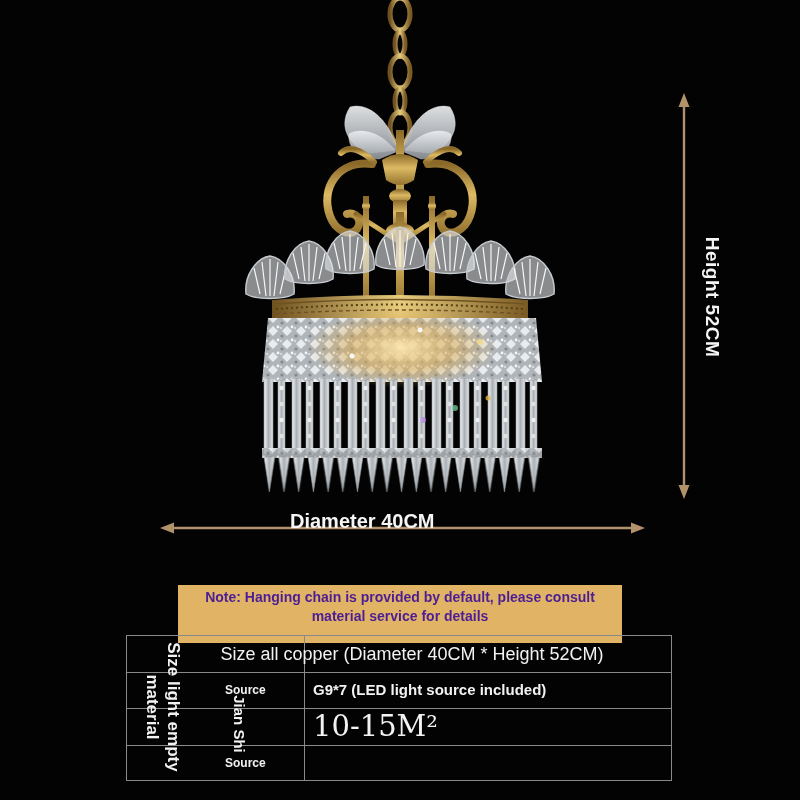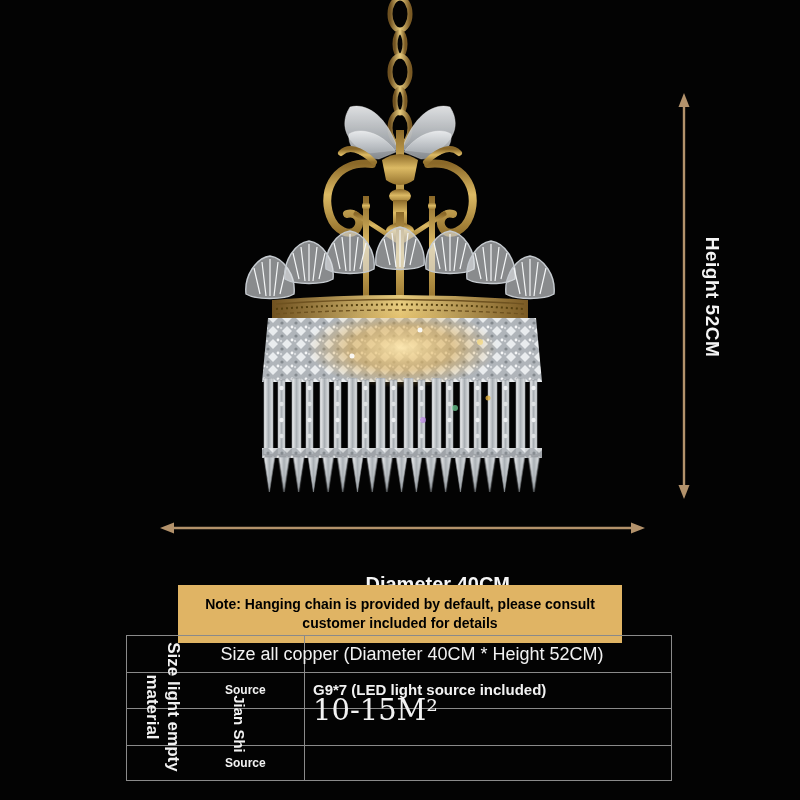--- a/index.html
+++ b/index.html
@@ -9,50 +9,50 @@
   }
   svg{position:absolute; left:0; top:0; pointer-events:none;}
 
   
   .dim{position:absolute; font-weight:bold; color:#f5f5f5;}
   .dim-height{
     left:647px; top:285px; width:130px; height:24px; line-height:24px;
     font-size:19px; text-align:center; transform:rotate(90deg); letter-spacing:.5px;
   }
   .dim-diameter{
-    left:290px; top:572px; width:220px; height:24px; line-height:24px;
-    font-size:20px; text-align:right;
+    left:290px; top:509px; width:220px; height:24px; line-height:24px;
+    font-size:20px; text-align:left;
   }
 
   
   .note{
     position:absolute; left:178px; top:585px; width:444px; height:58px;
-    background:#e0b464; color:#000000; font-weight:bold; font-size:14px;
-    line-height:19px; text-align:center; padding-top:10px; box-sizing:border-box;
+    background:#e0b464; color:#4c1d95; font-weight:bold; font-size:14px;
+    line-height:19px; text-align:center; padding-top:3px; box-sizing:border-box;
     white-space:nowrap;
   }
 
   
   .spec{
     position:absolute; left:126px; top:635px; width:546px; height:146px;
     border:1px solid #8a8a8a; box-sizing:border-box;
   }
   .spec .hline{position:absolute; left:0; right:0; height:1px; background:#8a8a8a;}
   .spec .h1{top:36px;} .spec .h2{top:72px;} .spec .h3{top:109px;}
   .spec .vline{position:absolute; top:0; bottom:0; left:177px; width:1px; background:#8a8a8a;}
   .spec .cell{position:absolute; white-space:nowrap; z-index:2;}
   .spec .hdr{
     left:0; right:0; top:0; height:36px; line-height:36px; text-align:center;
     padding-left:26px; font-size:18px; font-weight:normal;
   }
   .spec .lbl{left:98px; font-size:12px; font-weight:bold; height:36px; line-height:36px;}
   .spec .val{left:186px; font-size:15px; font-weight:bold; height:36px; line-height:36px;}
   .spec .l2{top:36px;} .spec .v2{top:36px;}
   .spec .v3{
-    top:56px; height:37px; line-height:37px; font-size:29px; font-weight:normal;
+    top:72px; height:37px; line-height:37px; font-size:29px; font-weight:normal;
     font-family:"DejaVu Serif", serif;
   }
   .spec .l4{top:109px;} .spec .v4{top:109px;}
   .rotA{
     position:absolute; left:-37px; top:50px; width:146px; height:42px;
     transform:rotate(90deg); text-align:center; font-size:17px; font-weight:bold;
     line-height:21px; z-index:3;
   }
   .rotA span{display:block;}
   .rotB{
@@ -203,21 +203,21 @@
       <polygon points="645,528 631,522.5 631,533.5" stroke="none"></polygon>
     </g>
   </svg>
 
   <div class="dim dim-height">Height 52CM</div>
 
   <div class="dim dim-diameter">Diameter 40CM</div>
 
   <div class="note">
     <div>Note: Hanging chain is provided by default, please consult</div>
-    <div>customer included for details</div>
+    <div>material service for details</div>
   </div>
 
   <div class="spec">
     <div class="hline h1"></div>
     <div class="hline h2"></div>
     <div class="hline h3"></div>
     <div class="vline"></div>
 
     <div class="rotA">
       <span>Size light empty</span>

